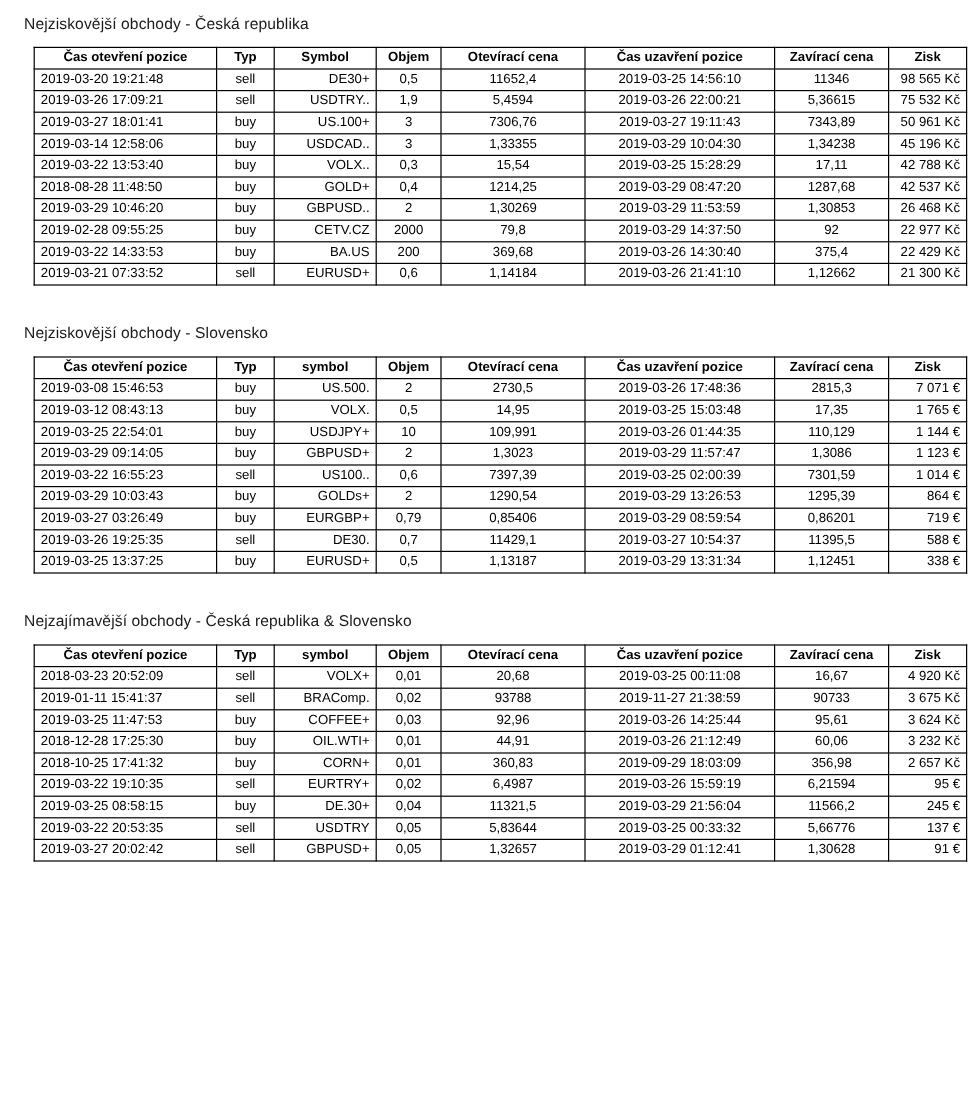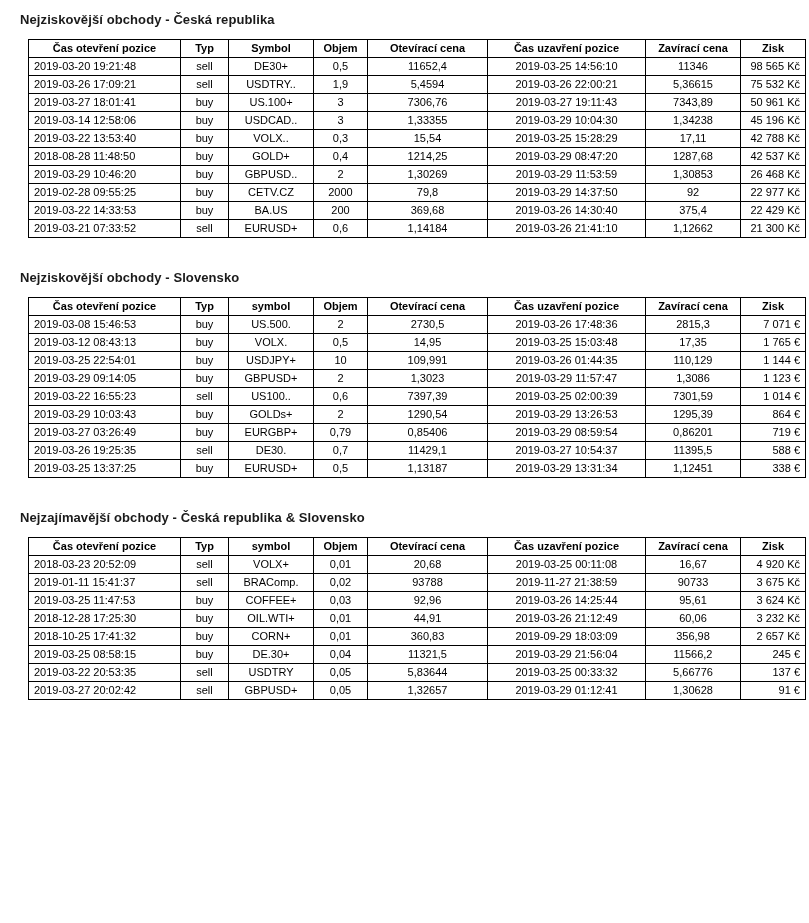--- a/index.html
+++ b/index.html
@@ -17,21 +17,21 @@
   .page {
     width: 809px;
     box-sizing: border-box;
     padding: 8px 16px 0 16px;
   }
   .section {
     margin-bottom: 6px;
   }
   .section-title {
     font-size: 13px;
-    font-weight: bold;
+    font-weight: normal;
     color: #1a1a1a;
     margin: 4px 0 12px 4px;
     letter-spacing: 0.1px;
   }
   table.trades {
     border-collapse: collapse;
     width: 777px;
     margin-left: 12px;
     table-layout: fixed;
   }
@@ -46,21 +46,21 @@
     overflow: hidden;
     white-space: nowrap;
   }
   table.trades th {
     font-weight: bold;
     text-align: center;
     background: #ffffff;
   }
   td.c-open-time { text-align: left; }
   td.c-type      { text-align: center; }
-  td.c-symbol    { text-align: center; }
+  td.c-symbol    { text-align: right; }
   td.c-volume    { text-align: center; }
   td.c-open-px   { text-align: center; }
   td.c-close-time{ text-align: center; }
   td.c-close-px  { text-align: center; }
   td.c-profit    { text-align: right; padding-right: 8px; }
 
   
   col.w-open-time  { width: 152px; }
   col.w-type       { width: 48px; }
   col.w-symbol     { width: 85px; }
@@ -401,20 +401,30 @@
           <td class="c-open-time">2018-10-25 17:41:32</td>
           <td class="c-type">buy</td>
           <td class="c-symbol">CORN+</td>
           <td class="c-volume">0,01</td>
           <td class="c-open-px">360,83</td>
           <td class="c-close-time">2019-09-29 18:03:09</td>
           <td class="c-close-px">356,98</td>
           <td class="c-profit">2 657 Kč</td>
         </tr>
         <tr>
+          <td class="c-open-time">2019-03-22 19:10:35</td>
+          <td class="c-type">sell</td>
+          <td class="c-symbol">EURTRY+</td>
+          <td class="c-volume">0,02</td>
+          <td class="c-open-px">6,4987</td>
+          <td class="c-close-time">2019-03-26 15:59:19</td>
+          <td class="c-close-px">6,21594</td>
+          <td class="c-profit">95 €</td>
+        </tr>
+        <tr>
           <td class="c-open-time">2019-03-25 08:58:15</td>
           <td class="c-type">buy</td>
           <td class="c-symbol">DE.30+</td>
           <td class="c-volume">0,04</td>
           <td class="c-open-px">11321,5</td>
           <td class="c-close-time">2019-03-29 21:56:04</td>
           <td class="c-close-px">11566,2</td>
           <td class="c-profit">245 €</td>
         </tr>
         <tr>

